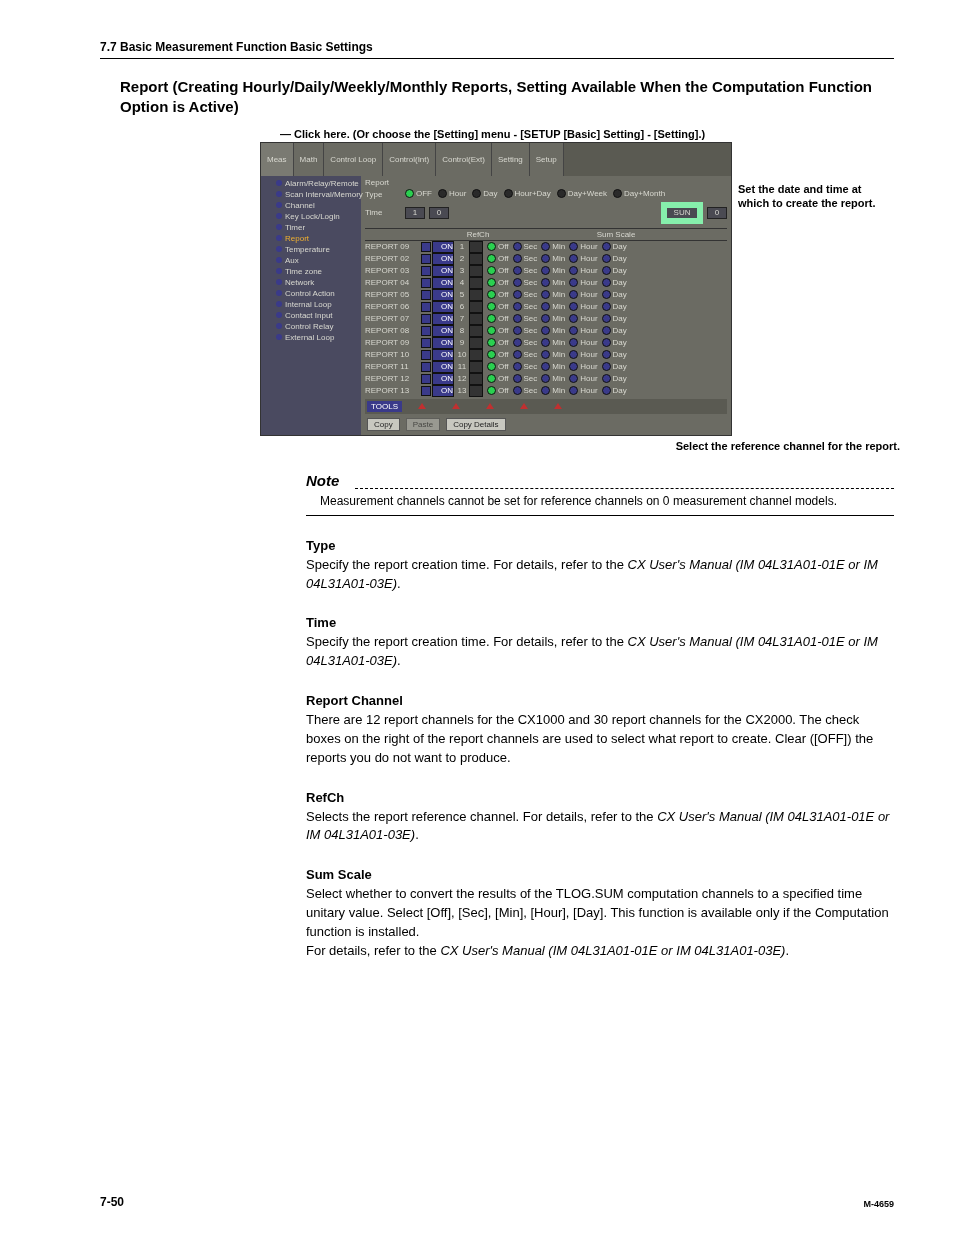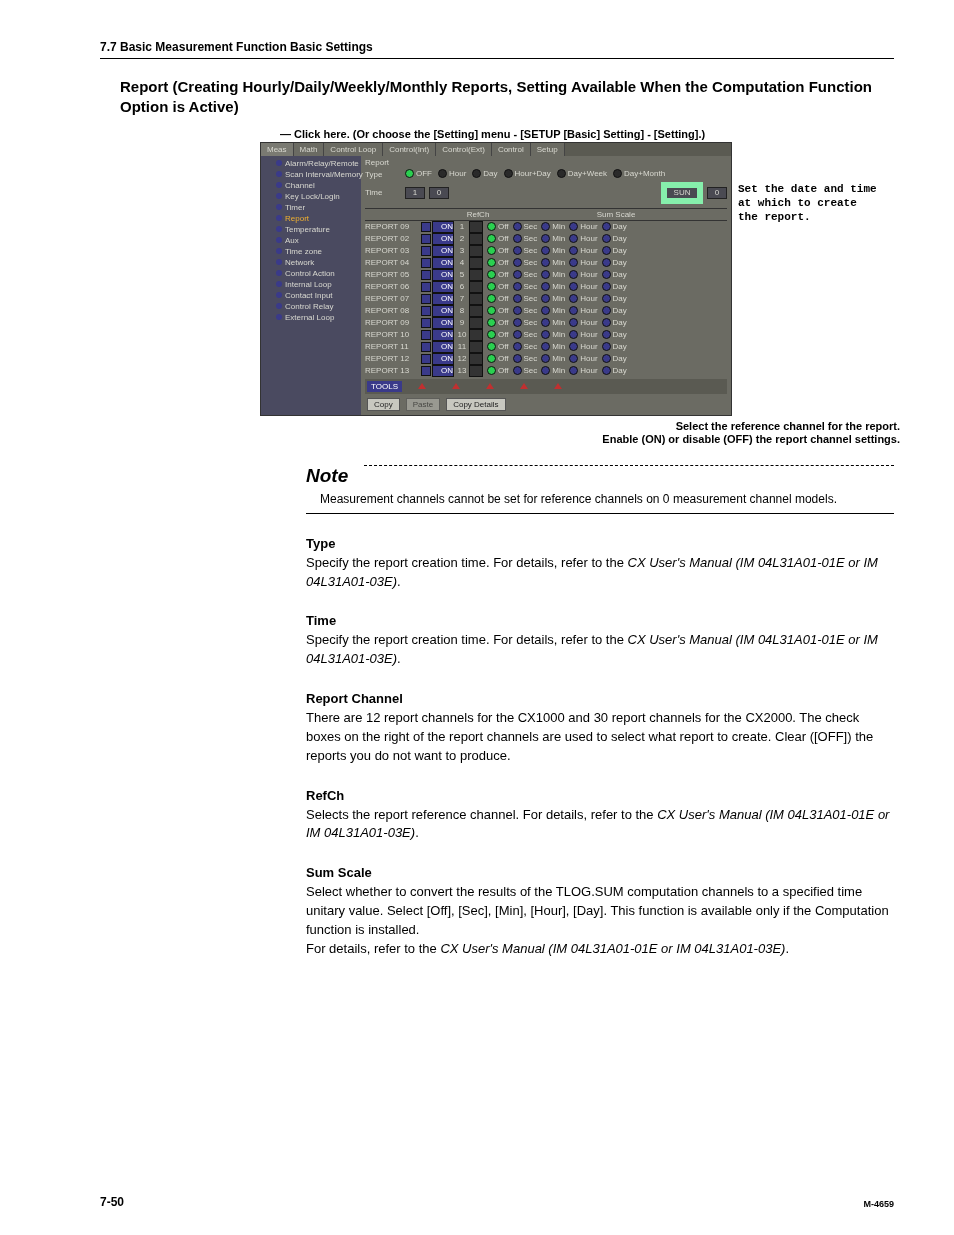--- a/index.html
+++ b/index.html
@@ -46,21 +46,21 @@
     background: #6b6b63;
     font-size: 8px;
     color: #d8d8d0;
     border: 1px solid #333;
   }
   .tabs {
     display: flex;
     background: #5a5a52;
   }
   .tab {
-    padding: 2px 6px;
+    padding: 12px 6px;
     border-right: 1px solid #444;
     background: #6b6b63;
     cursor: pointer;
   }
   .tab.active {
     background: #7a7a72;
   }
   .body-row { display: flex; }
   .sidebar {
     width: 100px;
@@ -135,32 +135,31 @@
   .tools-lbl { background:#3a3a8a; color:#fff; padding:1px 4px; }
   .redtri {
     width:0; height:0; border-left:4px solid transparent; border-right:4px solid transparent;
     border-bottom:6px solid #c03030; margin:0 10px;
   }
   
   .right-annot {
     font-size: 11px; font-weight: bold; margin-left: 6px; margin-top: 40px;
     line-height: 1.3;
     width: 140px;
-    font-family: Liberation Mono, monospace;
   }
   .below-annots {
     font-size: 11px; font-weight: bold; text-align: right;
     margin: 4px 0 0 0;
   }
   .below-annots div { margin: 1px 0;}
   
   .note-block { margin-top: 20px; }
   .note-head {
-    font-style: italic; font-weight: bold; font-size: 19px;
-    display:flex; align-items:flex-start; gap:16px;
+    font-style: italic; font-weight: bold; font-size: 15px;
+    display:flex; align-items:flex-end; gap:16px;
     margin-left: 206px;
   }
   .note-head .dashline {
     flex:1; border-top: 1px dashed #000; height:0;
   }
   .note-body {
     font-size: 12px; margin: 4px 0 0 220px; line-height:1.35;
   }
   .note-bottom {
     border-top:1px solid #000; margin: 6px 0 0 206px;
@@ -195,21 +194,21 @@
 
   <div class="figure-row">
 
     <div class="shot">
       <div class="tabs" id="tabs">
           <div class="tab active">Meas</div>
           <div class="tab">Math</div>
           <div class="tab">Control Loop</div>
           <div class="tab">Control(Int)</div>
           <div class="tab">Control(Ext)</div>
-          <div class="tab">Control</div>
+          <div class="tab">Setting</div>
           <div class="tab">Setup</div>
         </div>
       <div class="body-row">
         <div class="sidebar" id="sidebar">
             <div class="side-item">Alarm/Relay/Remote</div>
             <div class="side-item">Scan Interval/Memory</div>
             <div class="side-item">Channel</div>
             <div class="side-item">Key Lock/Login</div>
             <div class="side-item">Timer</div>
             <div class="side-item sel">Report</div>
@@ -611,21 +610,20 @@
           </div>
         </div>
       </div>
     </div>
 
     <div class="right-annot">Set the date and time at which to create the report.</div>
   </div>
 
   <div class="below-annots" style="margin-left:160px; width:640px;">
     <div>Select the reference channel for the report.</div>
-    <div>Enable (ON) or disable (OFF) the report channel settings.</div>
   </div>
 
   <div class="note-block">
     <div class="note-head">
       <span>Note</span>
       <span class="dashline"></span>
     </div>
     <div class="note-body">Measurement channels cannot be set for reference channels on 0 measurement channel models.</div>
     <div class="note-bottom"></div>
   </div>

